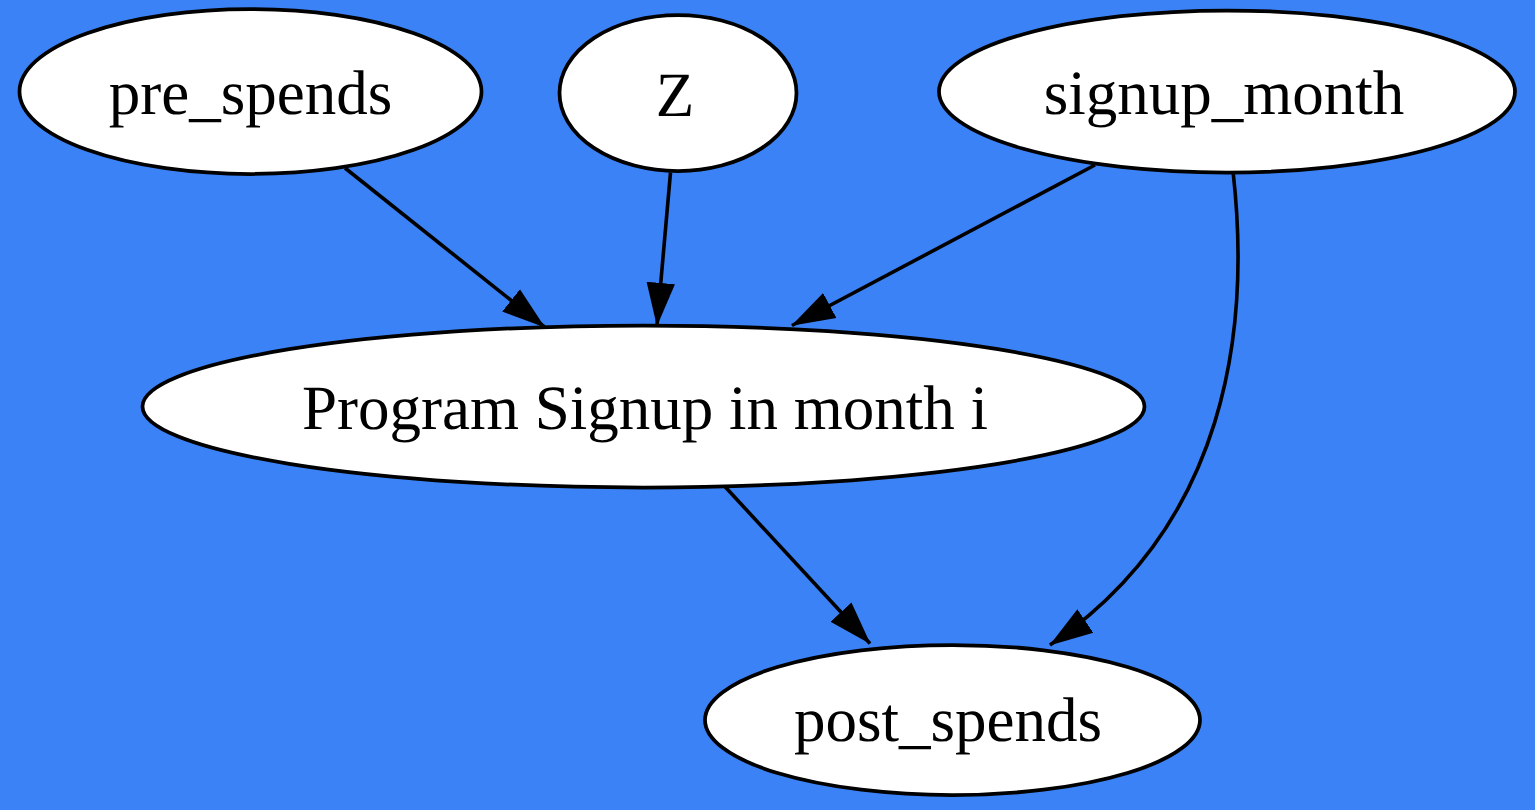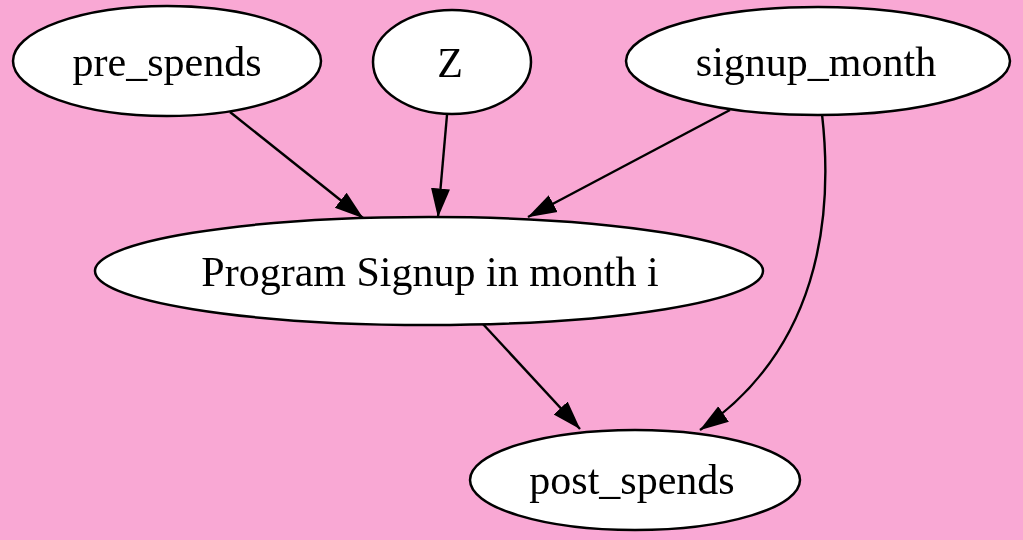--- a/index.html
+++ b/index.html
@@ -3,21 +3,21 @@
 <meta charset="utf-8">
 <style>
   html, body {
     margin: 0;
     padding: 0;
     background: #ffffff;
   }
   .canvas-wrap {
     width: 1023px;
     height: 540px;
-    background: #f9a8d4;
+    background: #3b82f6;
     overflow: hidden;
   }
   svg {
     display: block;
   }
   .node-ellipse {
     fill: #ffffff;
     stroke: #000000;
     stroke-width: 2.5px;
   }

